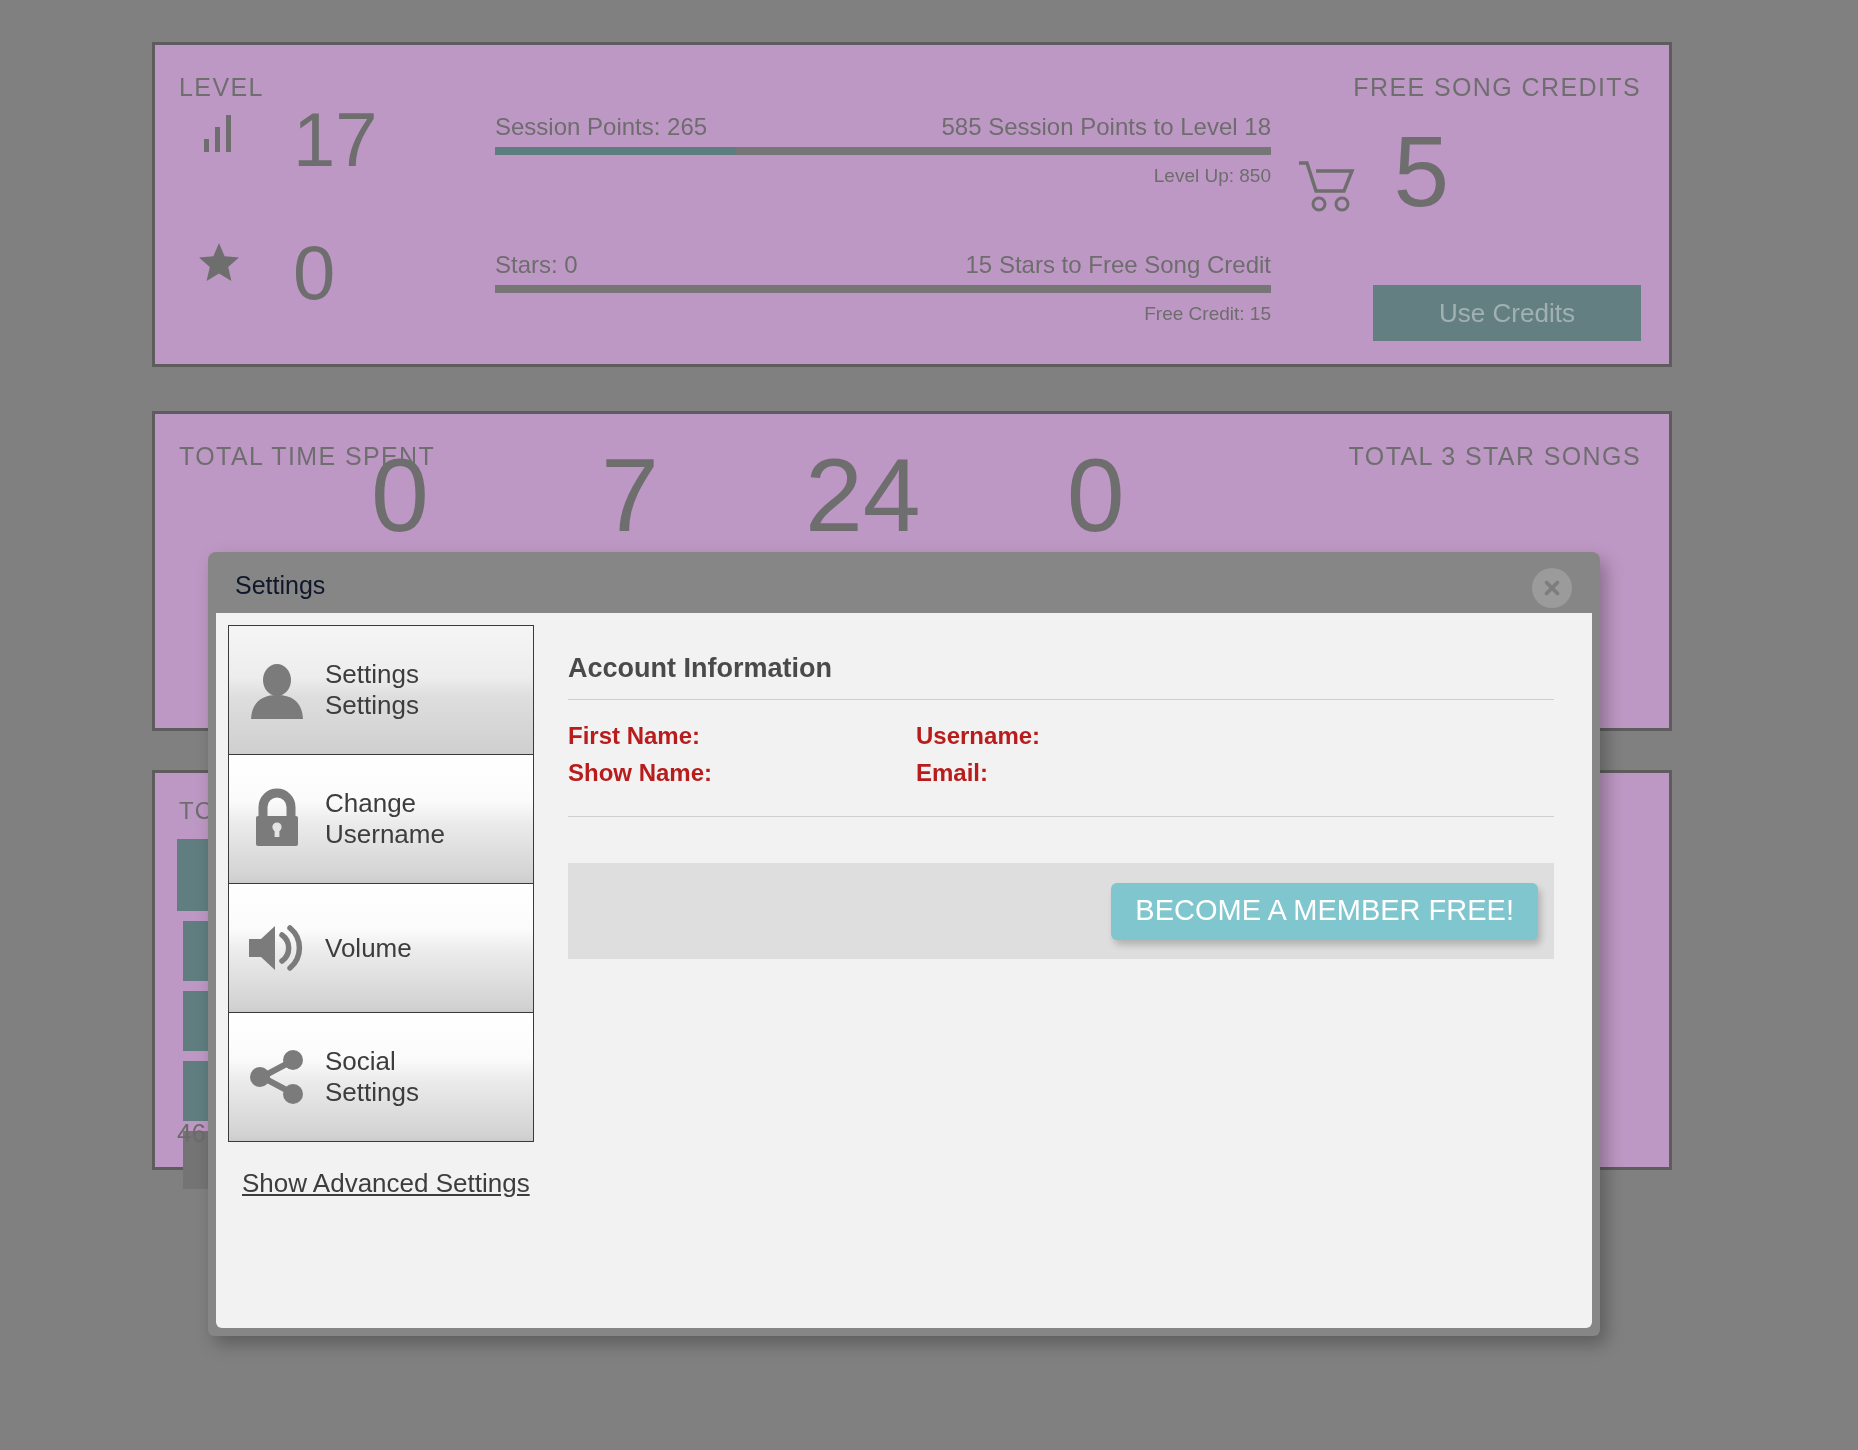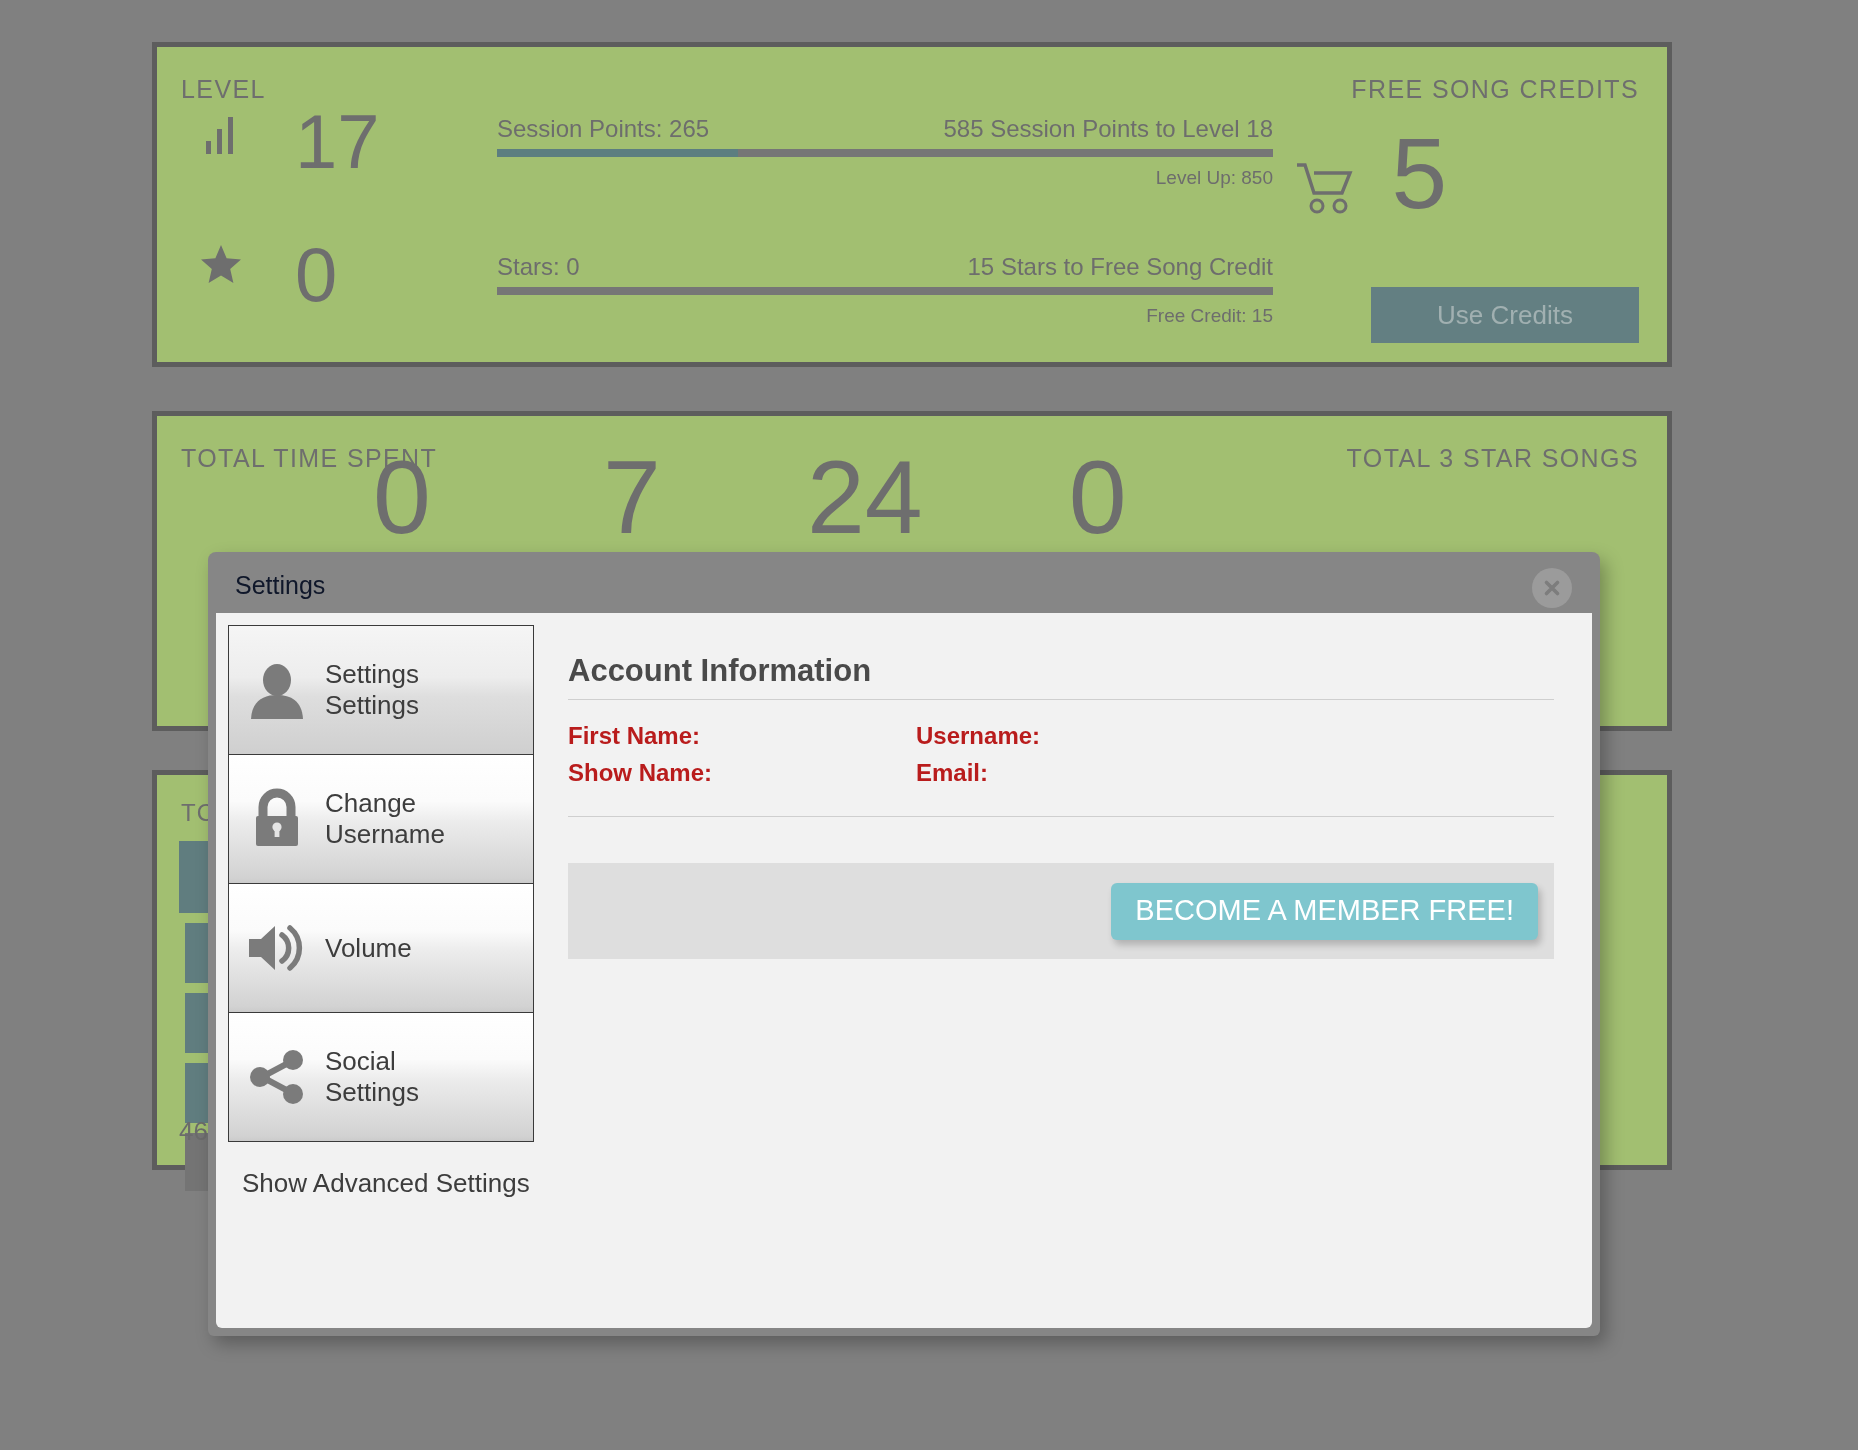--- a/index.html
+++ b/index.html
@@ -9,22 +9,22 @@
     background: #808080;
     overflow: hidden;
   }
   #root { position: relative; width: 1858px; height: 1450px; background: #808080; }
 
   
   .bg-layer { position: absolute; inset: 0; }
 
   .panel {
     position: absolute;
-    background: #bef264;
-    border: 5px solid #404040;
+    background: #f0abfc;
+    border: 3px solid #404040;
   }
   .panel-title {
     position: absolute;
     font-size: 25px;
     letter-spacing: 1.4px;
     color: #5f5f5f;
     font-family: "Liberation Sans", sans-serif;
   }
 
   
@@ -159,33 +159,34 @@
     font-size: 26px;
     color: #3d3d3d;
     line-height: 1.18;
     max-width: 170px;
   }
   #advanced-link {
     position: absolute;
     left: 28px; top: 1078px;
     font-size: 26px;
     color: #3d3d3d;
+    text-decoration: underline;
     cursor: pointer;
   }
 
   
   #content {
     position: absolute;
     left: 330px; top: 12px;
     width: 1032px; height: 690px;
   }
   #content-title {
     position: absolute;
     left: 22px; top: 28px;
-    font-size: 31px;
+    font-size: 27px;
     font-weight: bold;
     color: #4a4a4a;
   }
   #title-rule {
     position: absolute;
     left: 22px; top: 74px;
     width: 986px; height: 1px;
     background: #cfcfcf;
   }
   .field-col { position: absolute; font-size: 24px; font-weight: bold; color: #b91c1c; line-height: 1.56; }

